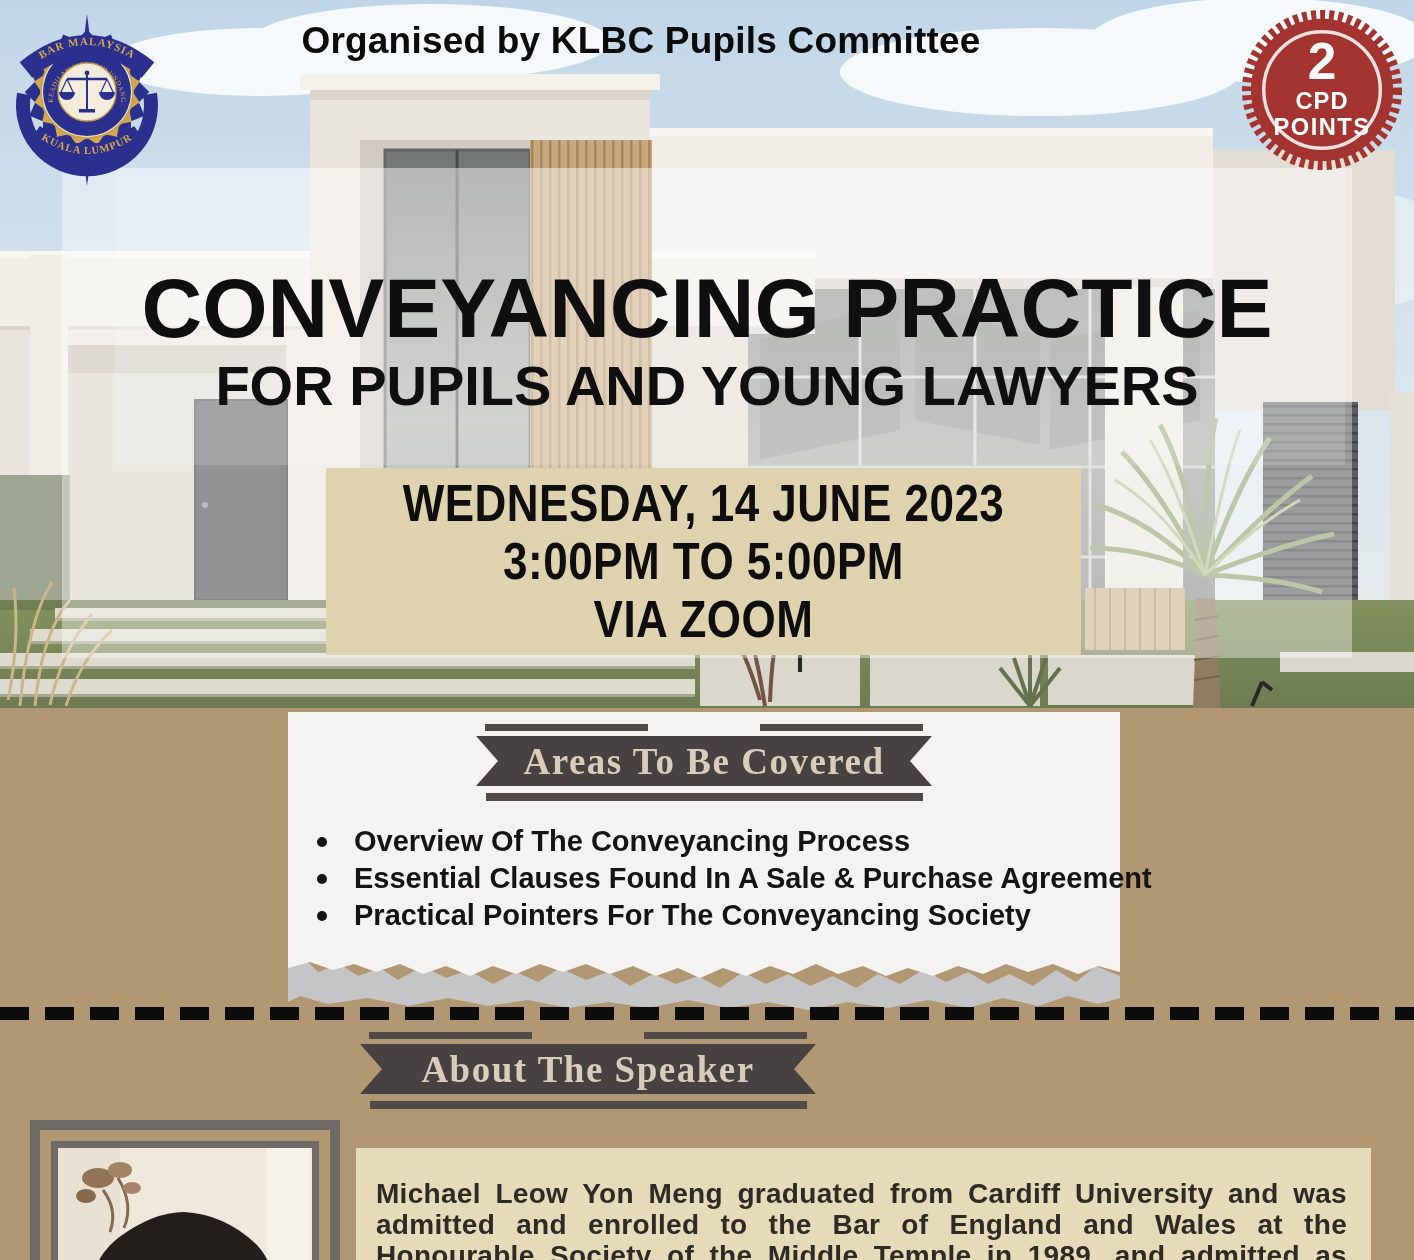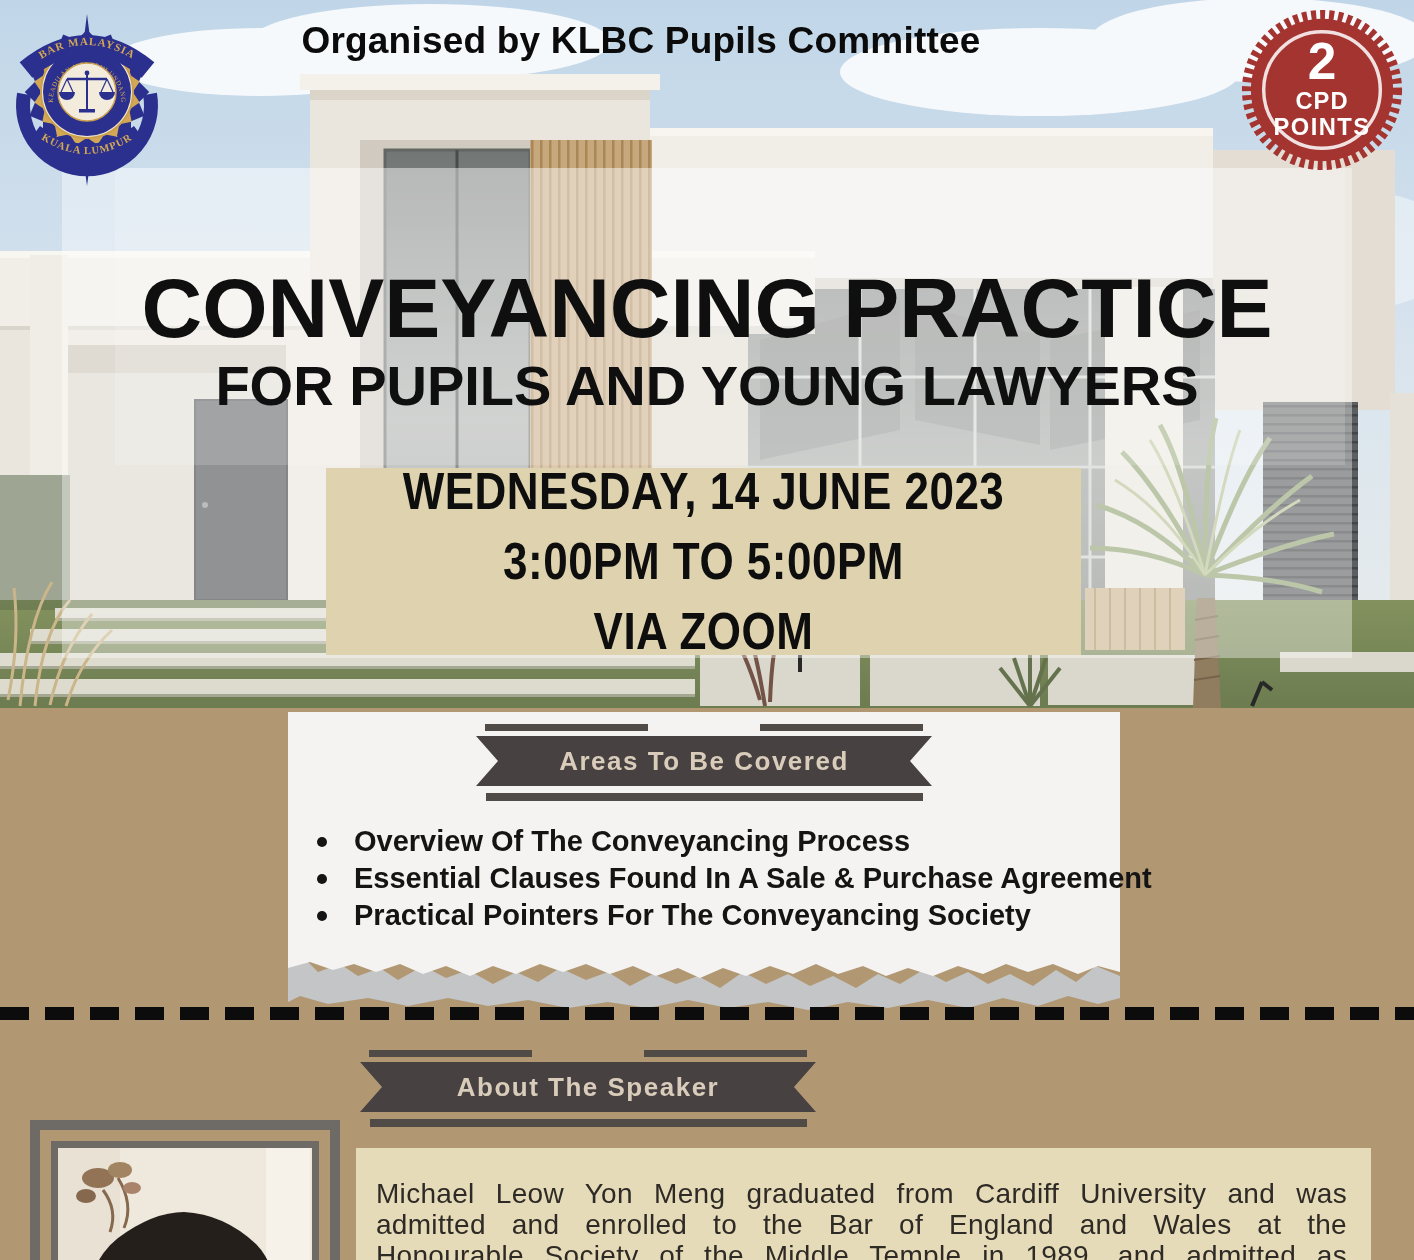--- a/index.html
+++ b/index.html
@@ -27,60 +27,60 @@
   .badge{position:absolute;left:1238px;top:6px;width:168px;height:168px}
 
   .title{position:absolute;left:0;width:1414px;text-align:center;color:#0f0f0f;
     font-weight:bold;white-space:nowrap}
   .title-1{top:190px;font-size:76px;line-height:80px;letter-spacing:1px}
   .title-2{top:264px;font-size:84px;line-height:88px;letter-spacing:0px}
   .title-3{top:348px;font-size:56px;line-height:76px;letter-spacing:0px}
 
   .datebox{position:absolute;left:326px;top:468px;width:755px;height:187px;
     background:var(--date-box);display:flex;flex-direction:column;align-items:center;
-    justify-content:center;row-gap:18px}
+    justify-content:center;row-gap:6px}
   .datebox .line{font-size:44px;font-weight:bold;color:#0e0e0e;line-height:52px;
     display:inline-block;transform:scaleY(1.16);letter-spacing:.5px;white-space:nowrap}
 
   
   .tan{position:absolute;left:0;top:708px;width:1414px;height:552px;background:var(--tan-bg)}
 
   .panel{position:absolute;left:288px;top:4px;width:832px;height:248px;background:var(--panel)}
   .torn{position:absolute;left:288px;top:250px;width:832px;height:52px}
 
   .ribbon-block{display:flex;flex-direction:column;align-items:center}
   .pair-lines{display:flex;column-gap:112px;margin-top:12px}
   .pair-lines .bar{width:163px;height:7px;background:var(--ribbon-line)}
   .ribbon{margin-top:5px;width:456px;height:50px;background:var(--ribbon);
     display:flex;align-items:center;justify-content:center;
     clip-path:polygon(0 0,100% 0,calc(100% - 22px) 50%,100% 100%,0 100%,22px 50%)}
-  .ribbon span{font-family:Liberation Sans, sans-serif;font-weight:bold;font-size:26px;
+  .ribbon span{font-family:Liberation Serif, serif;font-weight:bold;font-size:37px;
     color:var(--ribbon-text);letter-spacing:1.5px;white-space:nowrap}
   .single-line{margin-top:7px;width:437px;height:8px;background:var(--ribbon-line)}
 
   .areas-list{margin:22px 0 0 29px;list-style:none}
   .areas-list li{display:flex;align-items:baseline;font-size:29px;font-weight:bold;
     color:#141414;line-height:37px;white-space:nowrap}
   .areas-list .dot{width:10px;height:10px;border-radius:50%;background:#141414;
     margin-right:27px;flex:none;align-self:center}
 
   .dashes{position:absolute;left:0;top:299px;width:1414px;height:13px;
     background:repeating-linear-gradient(90deg,#0c0c0c 0 29px,rgba(0,0,0,0) 29px 45px)}
 
-  .about-block{position:absolute;left:0;top:330px;width:1176px}
+  .about-block{position:absolute;left:0;top:312px;width:1176px}
 
   .photo-frame{position:absolute;left:30px;top:412px;width:310px;height:240px;
     border:10px solid #6e6a65;background:var(--tan-bg);padding:11px}
   .photo-inner{width:100%;height:100%;border:7px solid #6e6a65;overflow:hidden;background:#efe9dd}
   .photo-inner svg{display:block}
 
   .bio-box{position:absolute;left:356px;top:440px;width:1015px;height:210px;
     background:var(--bio-box);padding:30px 24px 0 20px;color:#2e2a25}
   .bio-box .bio-line{font-size:28px;line-height:31px;letter-spacing:.3px;
-    text-align:justify;text-align-last:justify;font-weight:400}
+    text-align:justify;text-align-last:justify;font-weight:700}
 </style>
 </head>
 <body>
 
 <div class="page">
 
   <div class="hero">
     <svg width="1414" height="708" viewBox="0 0 1414 708">
       <defs>
         <linearGradient id="sky" x1="0" y1="0" x2="0" y2="1">

